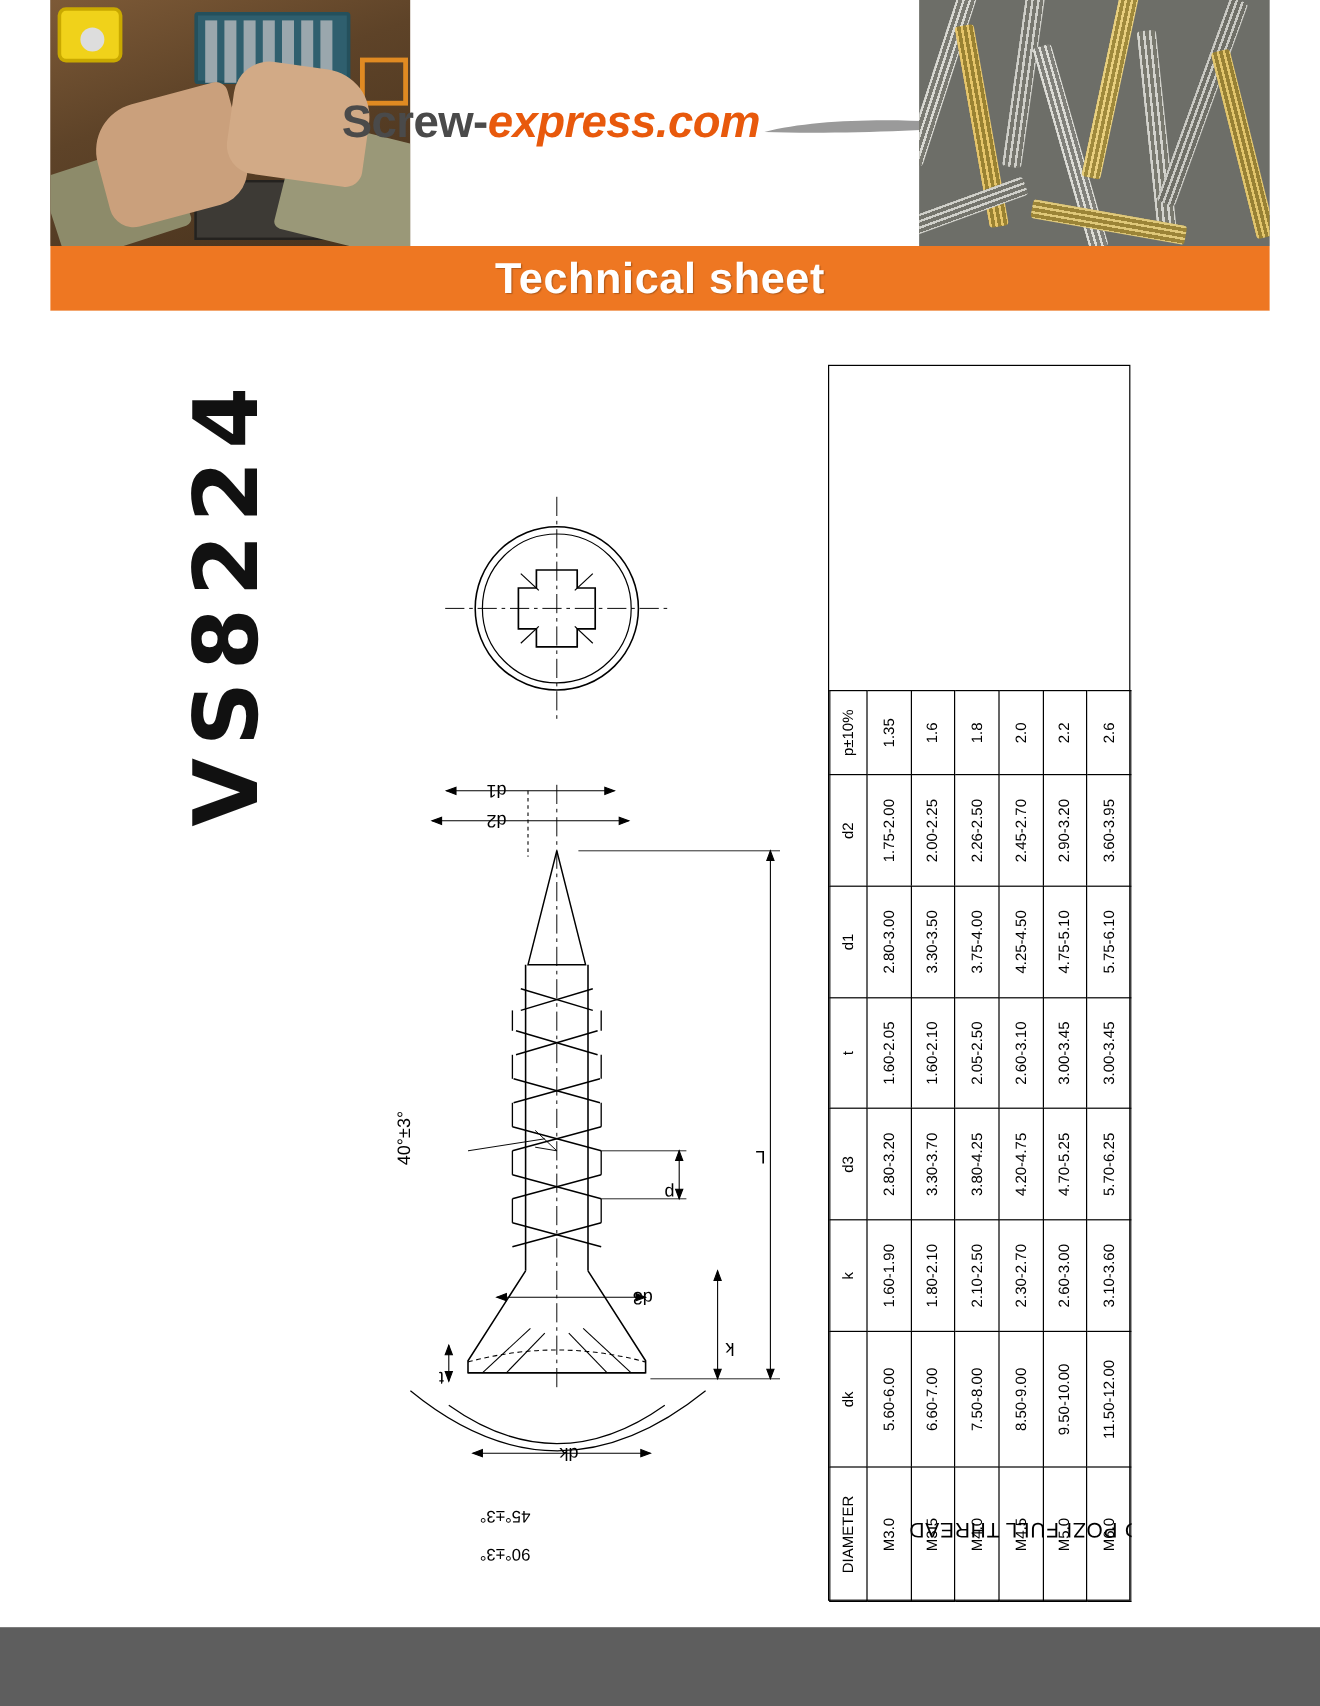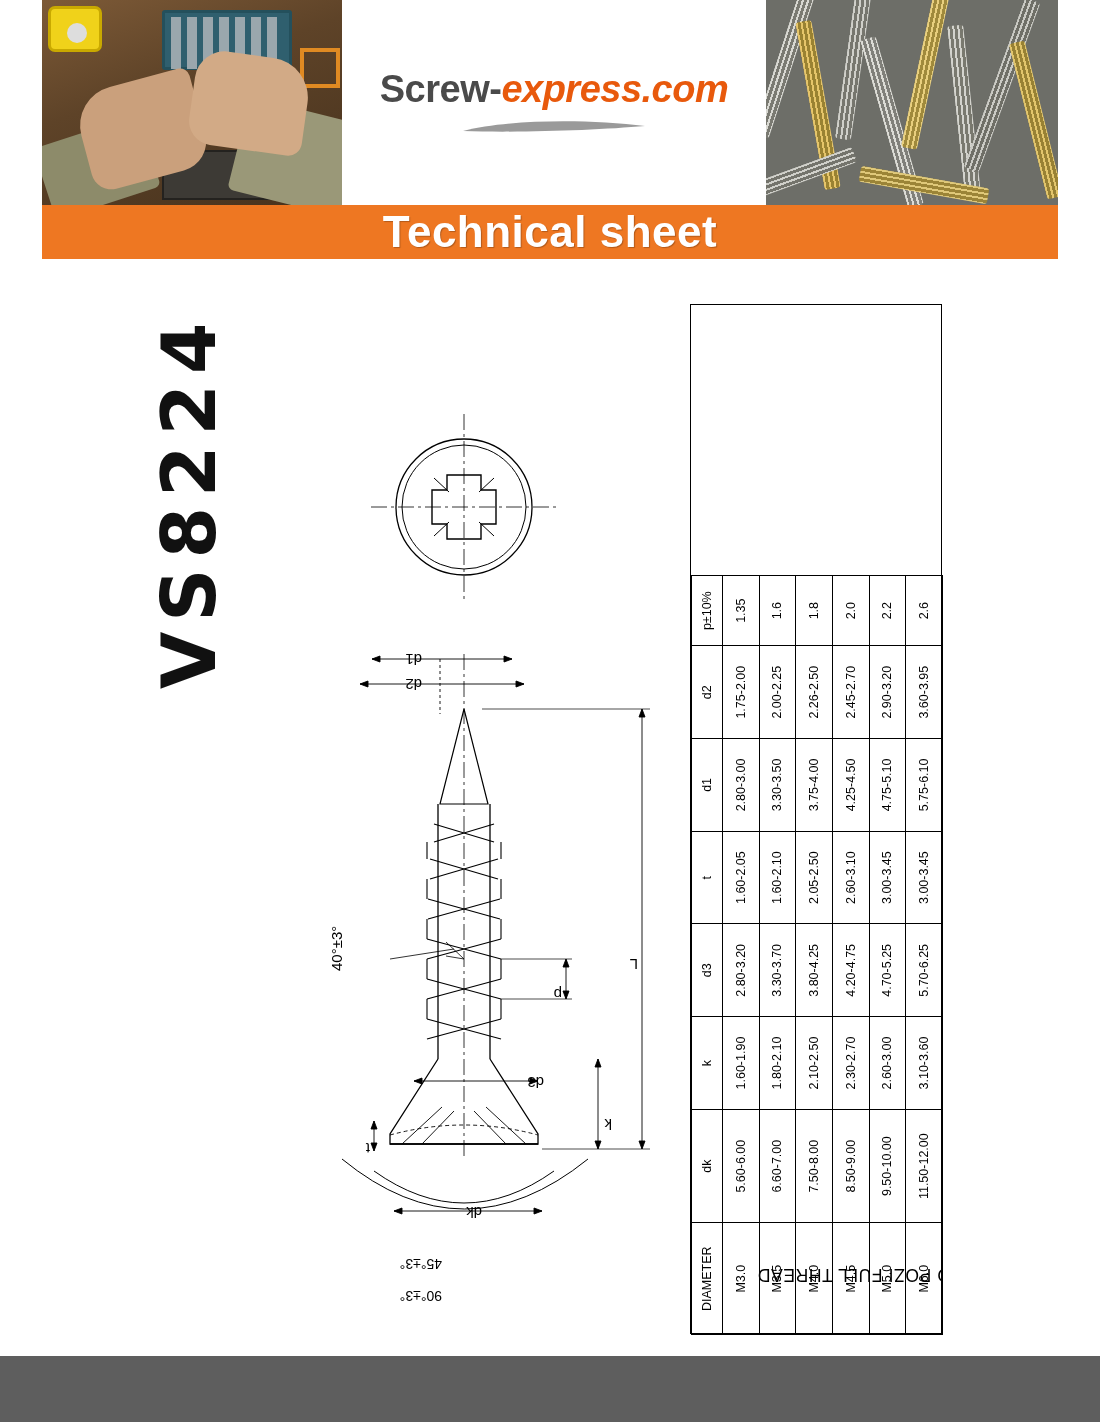--- a/index.html
+++ b/index.html
@@ -47,21 +47,21 @@
     width: 292px; height: 205px;
     overflow: hidden;
     background: #8b8c86;
   }
   .header-logo-area {
     position: absolute;
     left: 300px; top: 0;
     width: 424px; height: 205px;
     background: #ffffff;
     display: flex;
-    flex-direction: column;
+    flex-direction: row;
     align-items: center;
     justify-content: center;
   }
   .logo-text {
     font-size: 38px;
     font-weight: bold;
     color: #2d2d2d;
     letter-spacing: -0.5px;
     white-space: nowrap;
   }
@@ -110,21 +110,21 @@
     left: 42px; top: 205px;
     width: 1016px; height: 54px;
     background: #ee7722;
   }
   .banner-title {
     position: absolute;
     left: 0; top: 0;
     width: 100%; height: 100%;
     display: flex; align-items: center; justify-content: center;
     color: #ffffff;
-    font-size: 44px;
+    font-size: 36px;
     font-weight: bold;
     letter-spacing: 0.5px;
     text-shadow: 1px 1px 1px rgba(0,0,0,.25);
   }
 
   
   .body-area {
     position: absolute;
     left: 42px; top: 259px;
     width: 1016px; height: 1097px;

